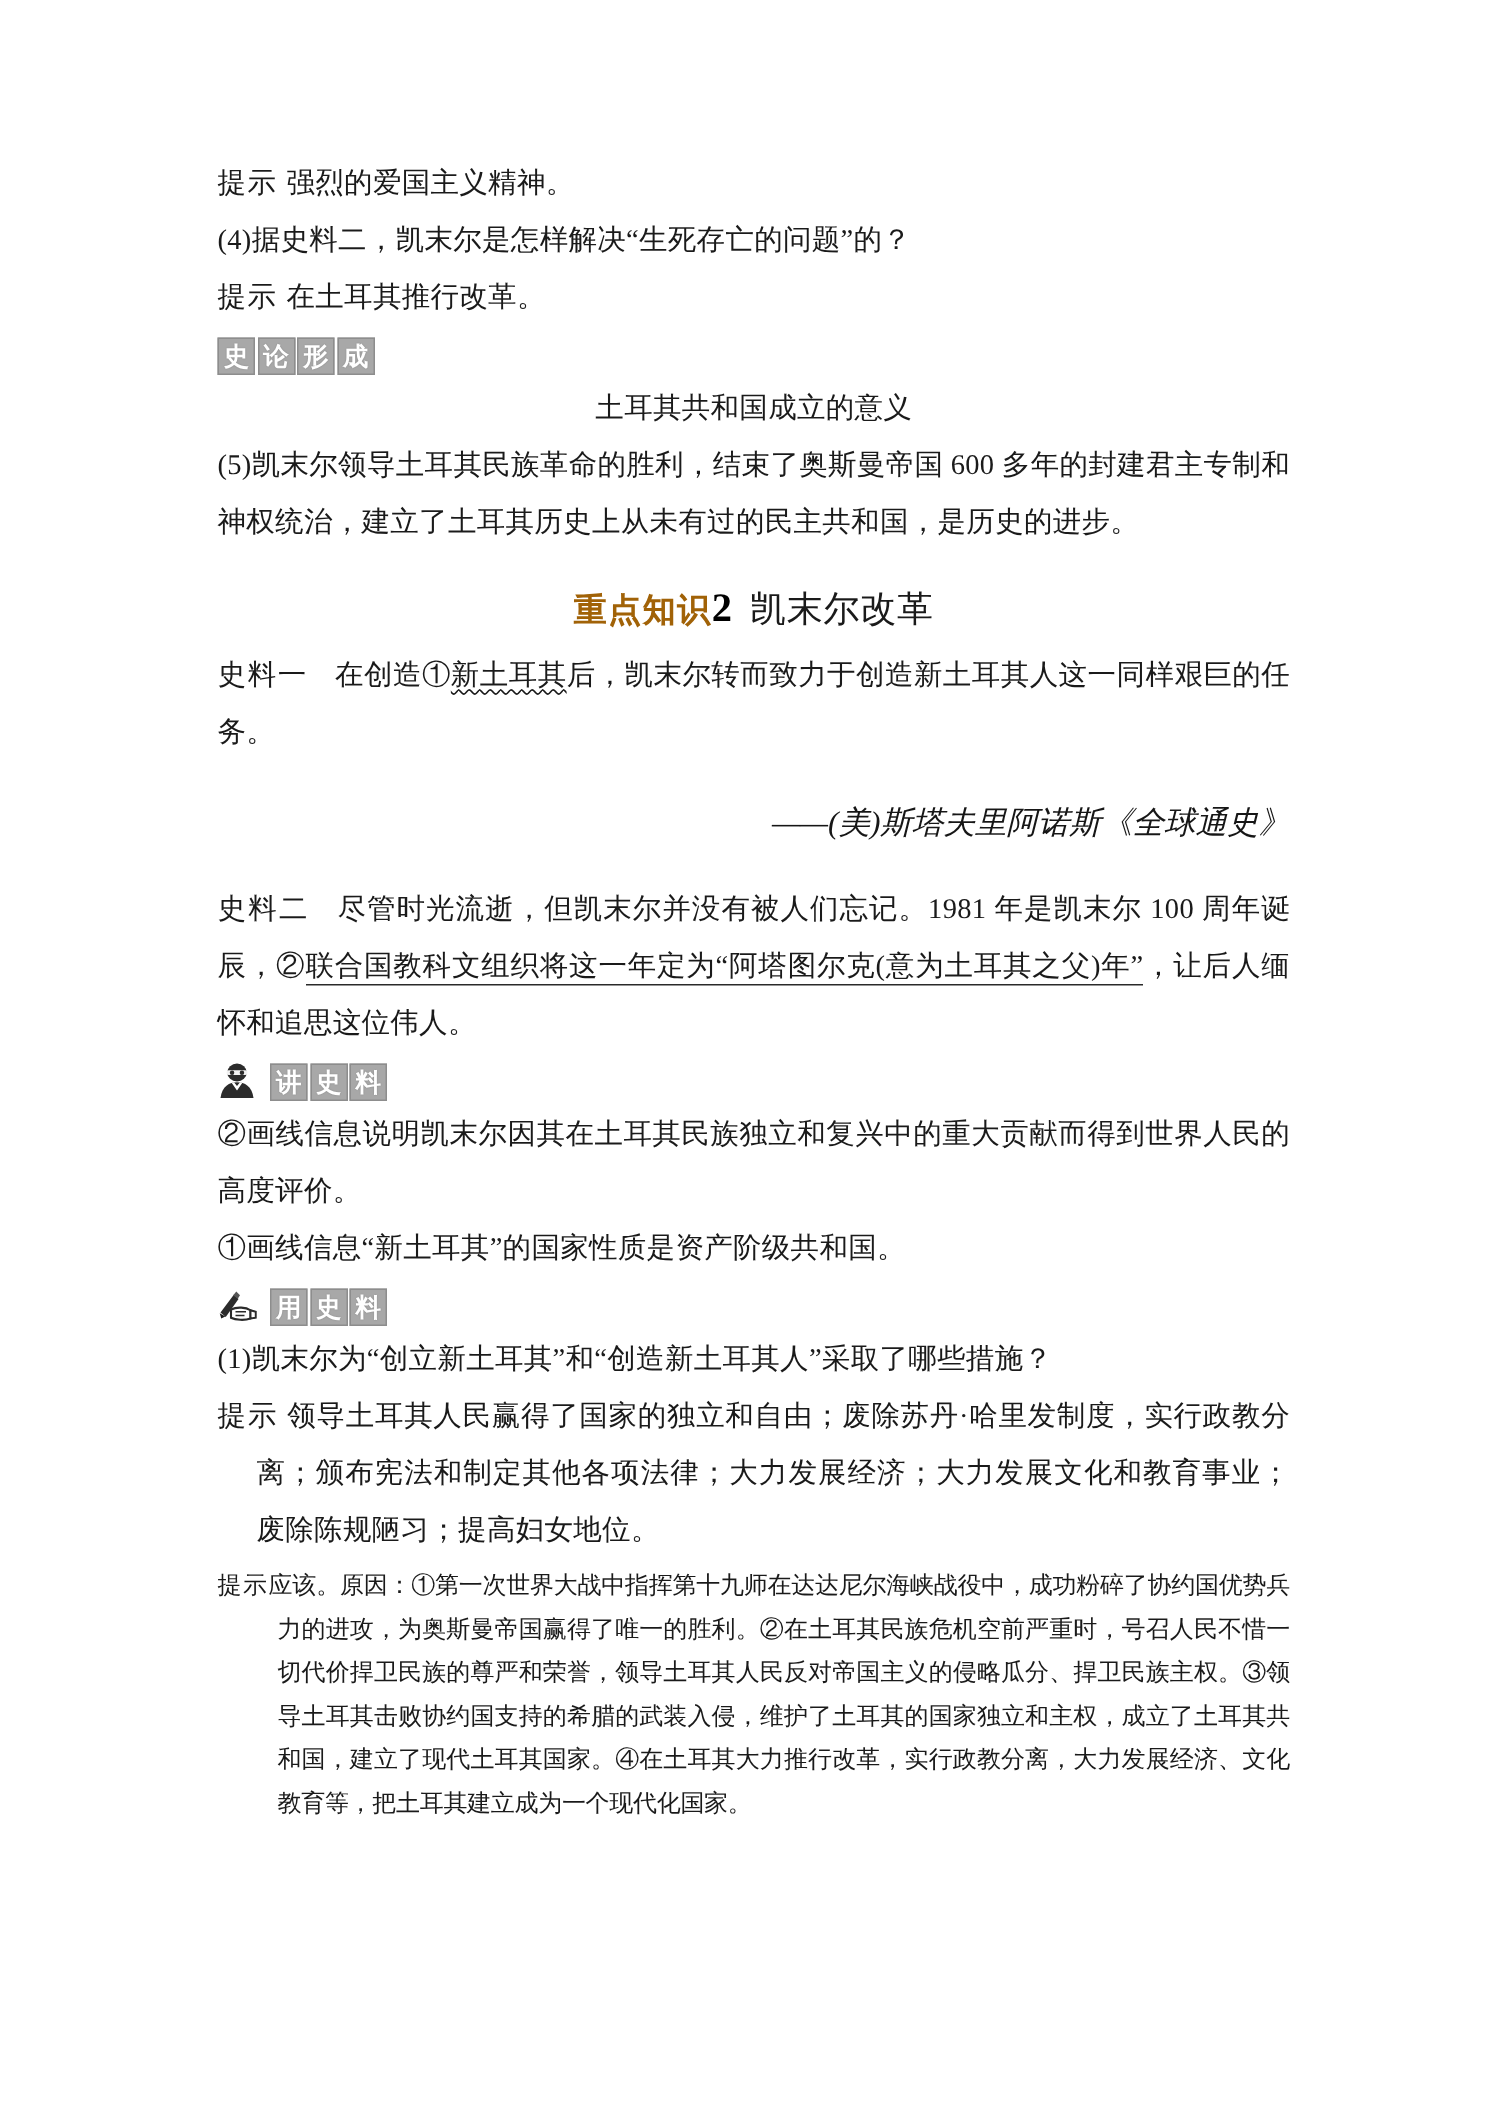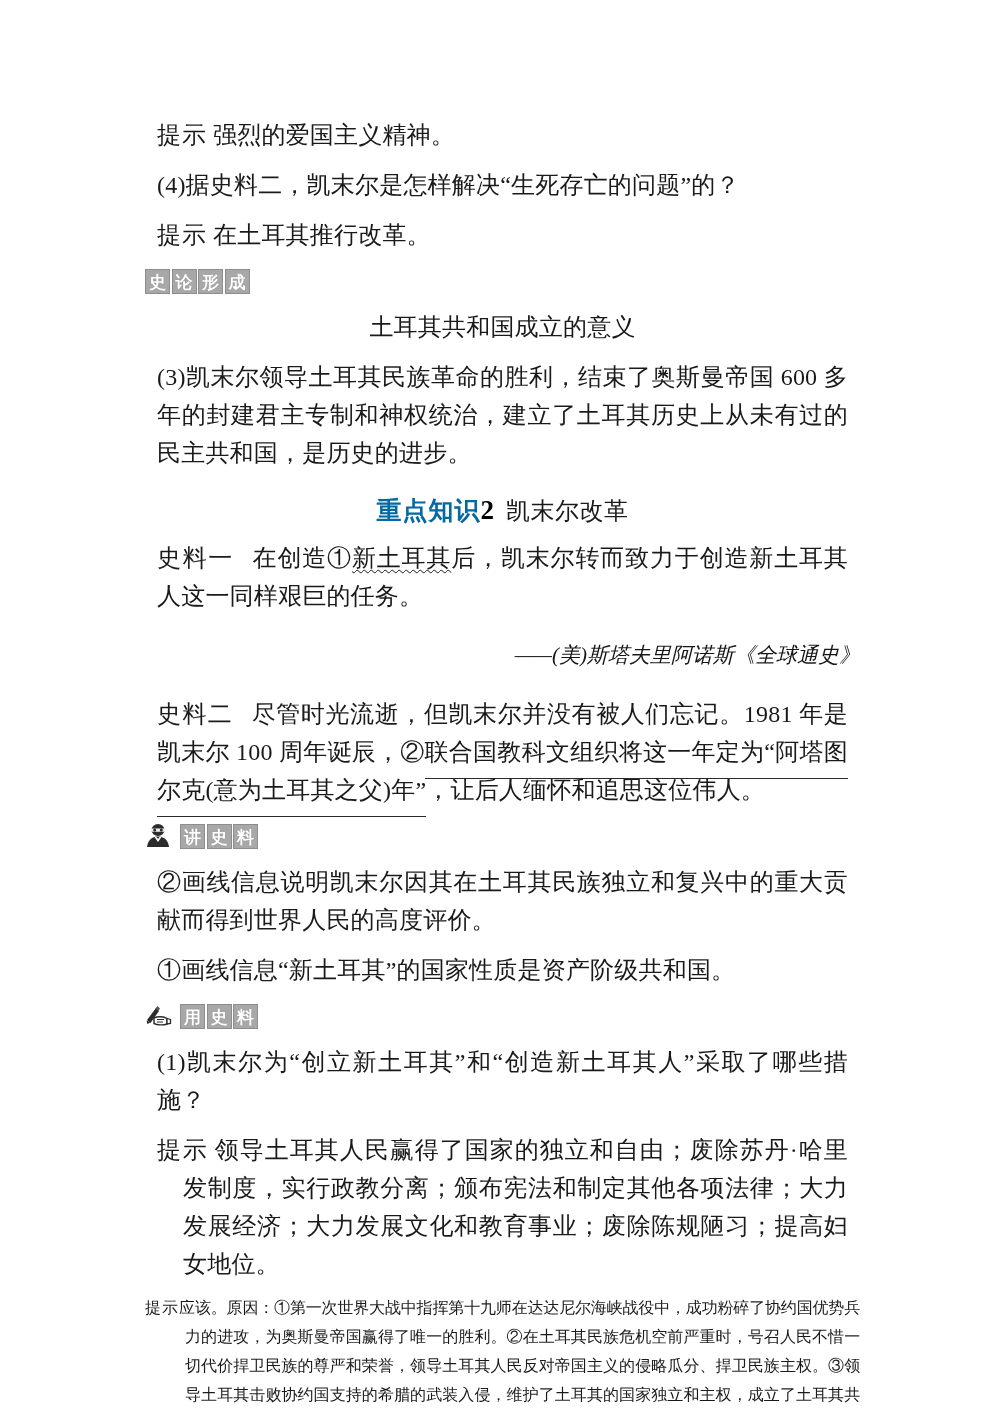--- a/index.html
+++ b/index.html
@@ -27,23 +27,23 @@
   .content {
     position: absolute;
     left: 145px;
     top: 104px;
     width: 715px;
   }
 
   
   .p {
     font-family: "Liberation Serif", "DejaVu Serif", serif;
-    font-size: 24px;
+    font-size: 19px;
     line-height: 38px;
-    margin: 12px;
+    margin: 0;
     text-align: justify;
     letter-spacing: 0.2px;
     color: #1a1a1a;
   }
   .p.hang {
     text-indent: 0;
     padding-left: 26px;
     text-indent: -26px;
   }
 
@@ -90,23 +90,23 @@
 
   
   .section-head {
     text-align: center;
     margin: 22px 0 10px 0;
     white-space: nowrap;
   }
   .section-head .sh-main {
     font-family: "DejaVu Sans", "Liberation Sans", sans-serif;
     font-weight: bold;
-    font-size: 25px;
-    letter-spacing: 1px;
-    color: #0369a1;
+    font-size: 22px;
+    letter-spacing: 1px;
+    color: #a16207;
   }
   .section-head .sh-num {
     font-family: "Liberation Serif", "DejaVu Serif", serif;
     font-weight: bold;
     font-size: 27px;
     color: #000;
   }
   .section-head .sh-sub {
     font-family: Liberation Sans, sans-serif;
     font-size: 24px;
@@ -118,21 +118,21 @@
     letter-spacing: 1px;
   }
   .sl-gap {
     display: inline-block;
     width: 18px;
   }
 
   
   .u-solid {
     border-bottom: 1.4px solid #2a2a2a;
-    padding-bottom: 13px;
+    padding-bottom: 1px;
   }
   .u-wavy {
     text-decoration: underline;
     text-decoration-style: wavy;
     text-decoration-thickness: 1px;
     text-underline-offset: 3px;
   }
 
   .source-line {
     text-align: right;
@@ -182,21 +182,21 @@
       <span class="badge-chars">
         <span class="bc">史</span>
         <span class="bc">论</span>
         <span class="bc">形</span>
         <span class="bc">成</span>
       </span>
     </div>
 
     <p class="p center">土耳其共和国成立的意义</p>
 
-    <p class="p">(3)凯末尔领导土耳其民族革命的胜利，结束了奥斯曼帝国 600 多年的封建君主专制和神权统治，建立了土耳其历史上从未有过的民主共和国，是历史的进步。</p>
+    <p class="p">(5)凯末尔领导土耳其民族革命的胜利，结束了奥斯曼帝国 600 多年的封建君主专制和神权统治，建立了土耳其历史上从未有过的民主共和国，是历史的进步。</p>
 
     <div class="section-head">
       <span class="sh-main">重点知识</span><span class="sh-num">2</span><span class="sh-sub">凯末尔改革</span>
     </div>
 
     <p class="p">
       <span class="sl-label">史料一</span><span class="sl-gap"></span><span>在创造①</span><span class="u-wavy">新土耳其</span><span>后，凯末尔转而致力于创造新土耳其人这一同样艰巨的任务。</span>
     </p>
 
     <p class="source-line">——(美)斯塔夫里阿诺斯《全球通史》</p>

